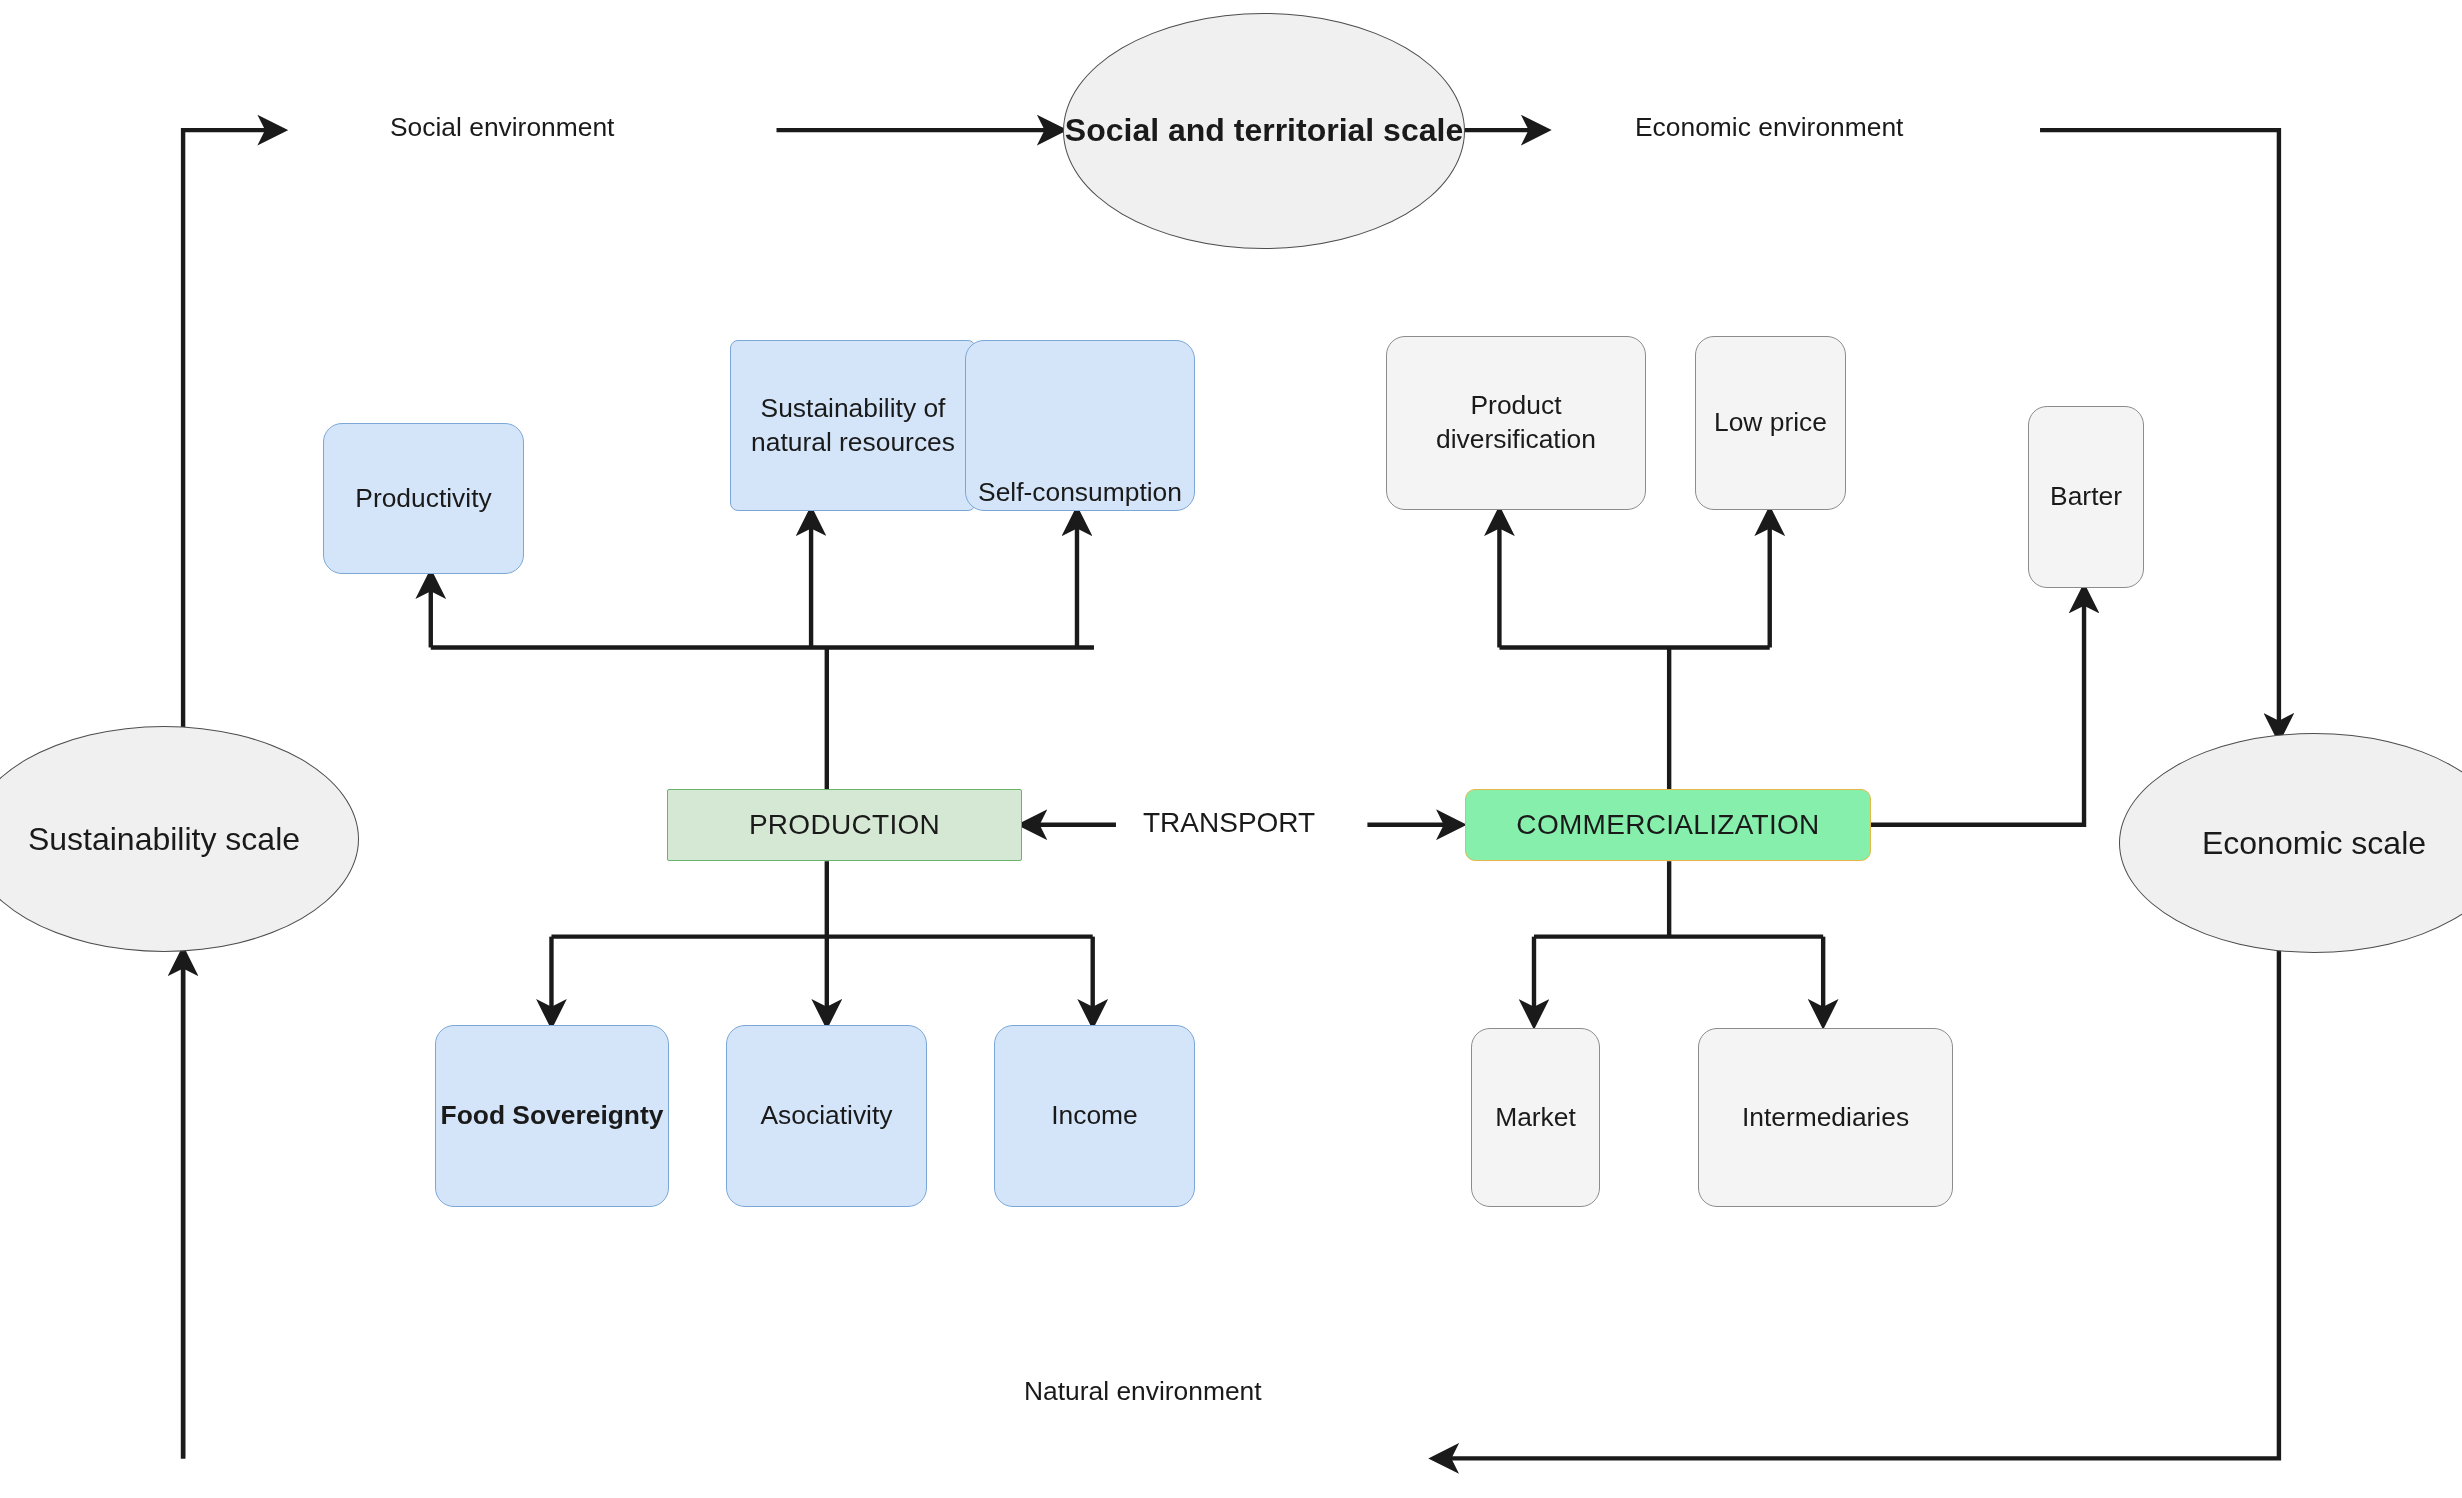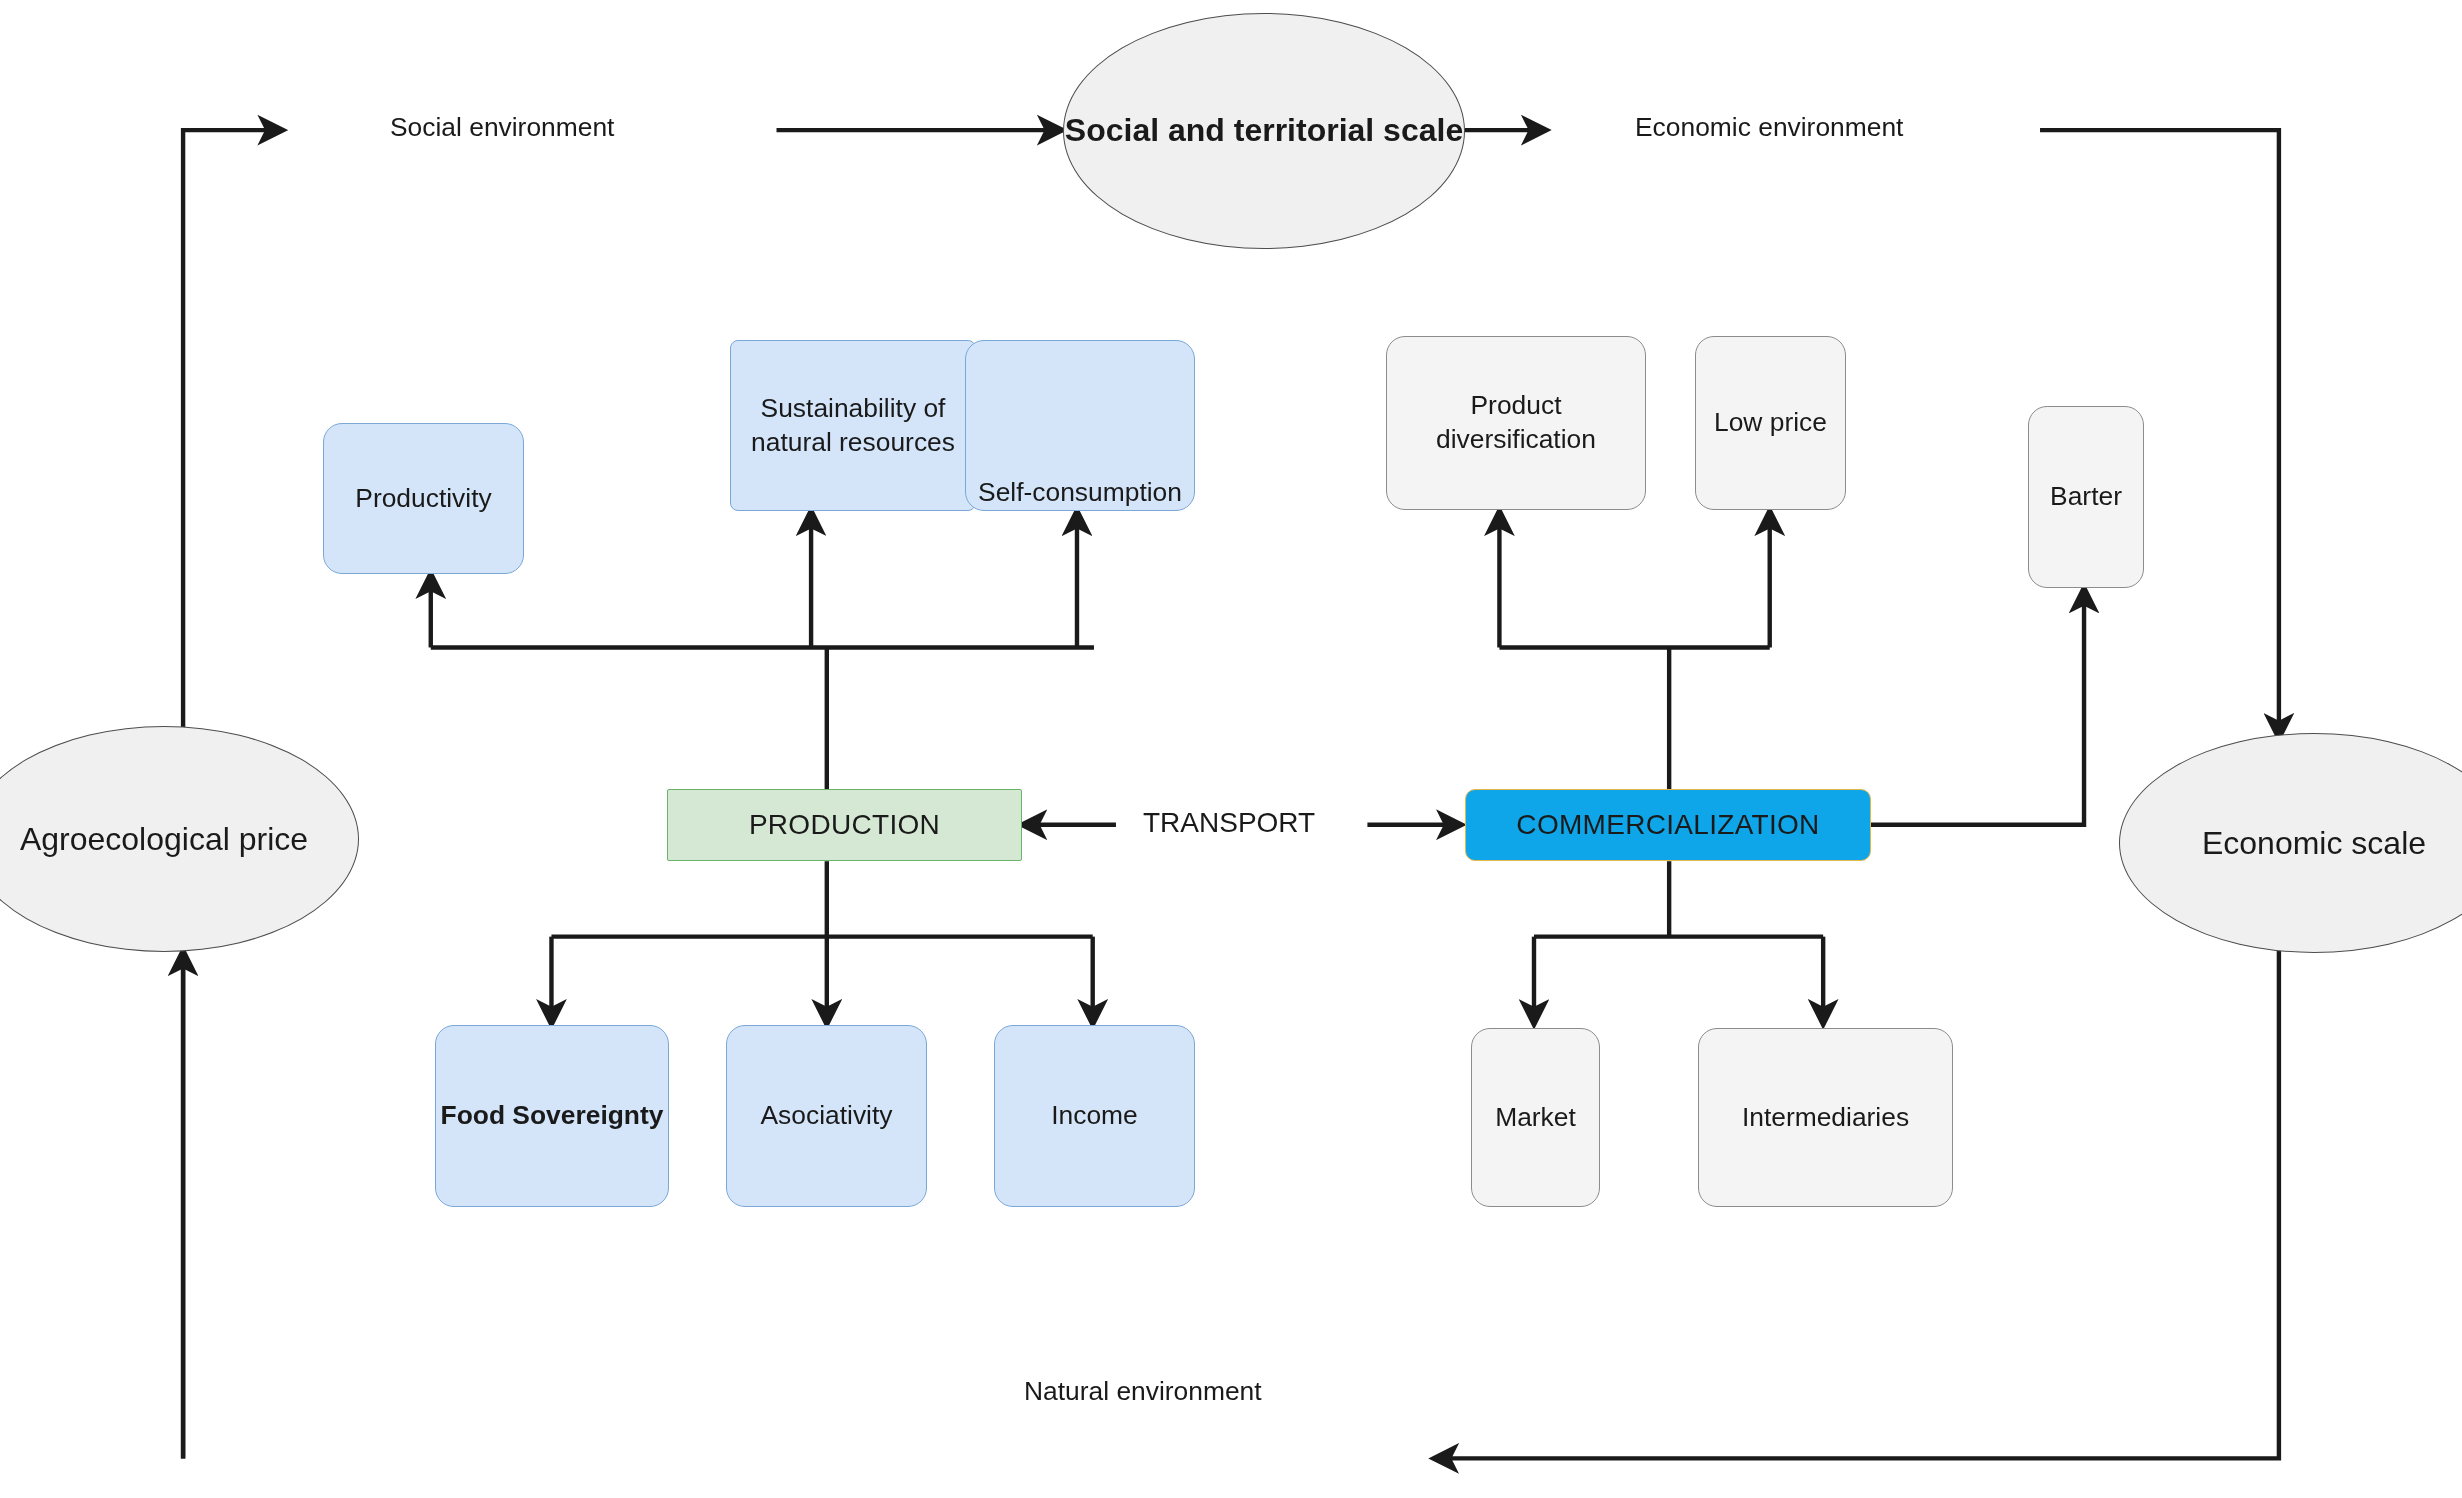--- a/index.html
+++ b/index.html
@@ -44,21 +44,21 @@
   .rbox.gray {
     background: #f4f4f4;
     border: 1.9px solid #8c8c8c;
   }
   .rbox.green {
     background: #d5e8d4;
     border: 1.9px solid #69b36b;
     border-radius: 2px;
   }
   .rbox.amber {
-    background: #0ea5e9;
+    background: #86efac;
     border: 1.9px solid #e5b84b;
     border-radius: 10px;
   }
   .stage-label { font-size: 28px; letter-spacing: 0.3px; }
   .ellipse {
     border-radius: 50%;
     background: #f0f0f0;
     border: 1.9px solid #4d4d4d;
     font-size: 32px;
   }
@@ -123,21 +123,21 @@
       <path d="M 2440 1490 L 2440 1630" marker-end="url(#arrow)"></path>
       <path d="M 2900 1490 L 2900 1630" marker-end="url(#arrow)"></path>
     </g>
   </svg>
 
   <div class="node ellipse bold" style="left:1063px; top:12.6px; width:402px; height:236px;">
     <span class="nlabel">Social and territorial scale</span>
   </div>
 
   <div class="node ellipse" style="left:-31px; top:726px; width:390px; height:226px;">
-    <span class="nlabel">Agroecological price</span>
+    <span class="nlabel">Sustainability scale</span>
   </div>
 
   <div class="node ellipse" style="left:2119px; top:733px; width:390px; height:220px;">
     <span class="nlabel">Economic scale</span>
   </div>
 
   <div class="edge-label" style="left:390px; top:112px;">
     <span>Social environment</span>
   </div>
   <div class="edge-label" style="left:1635px; top:112px;">

